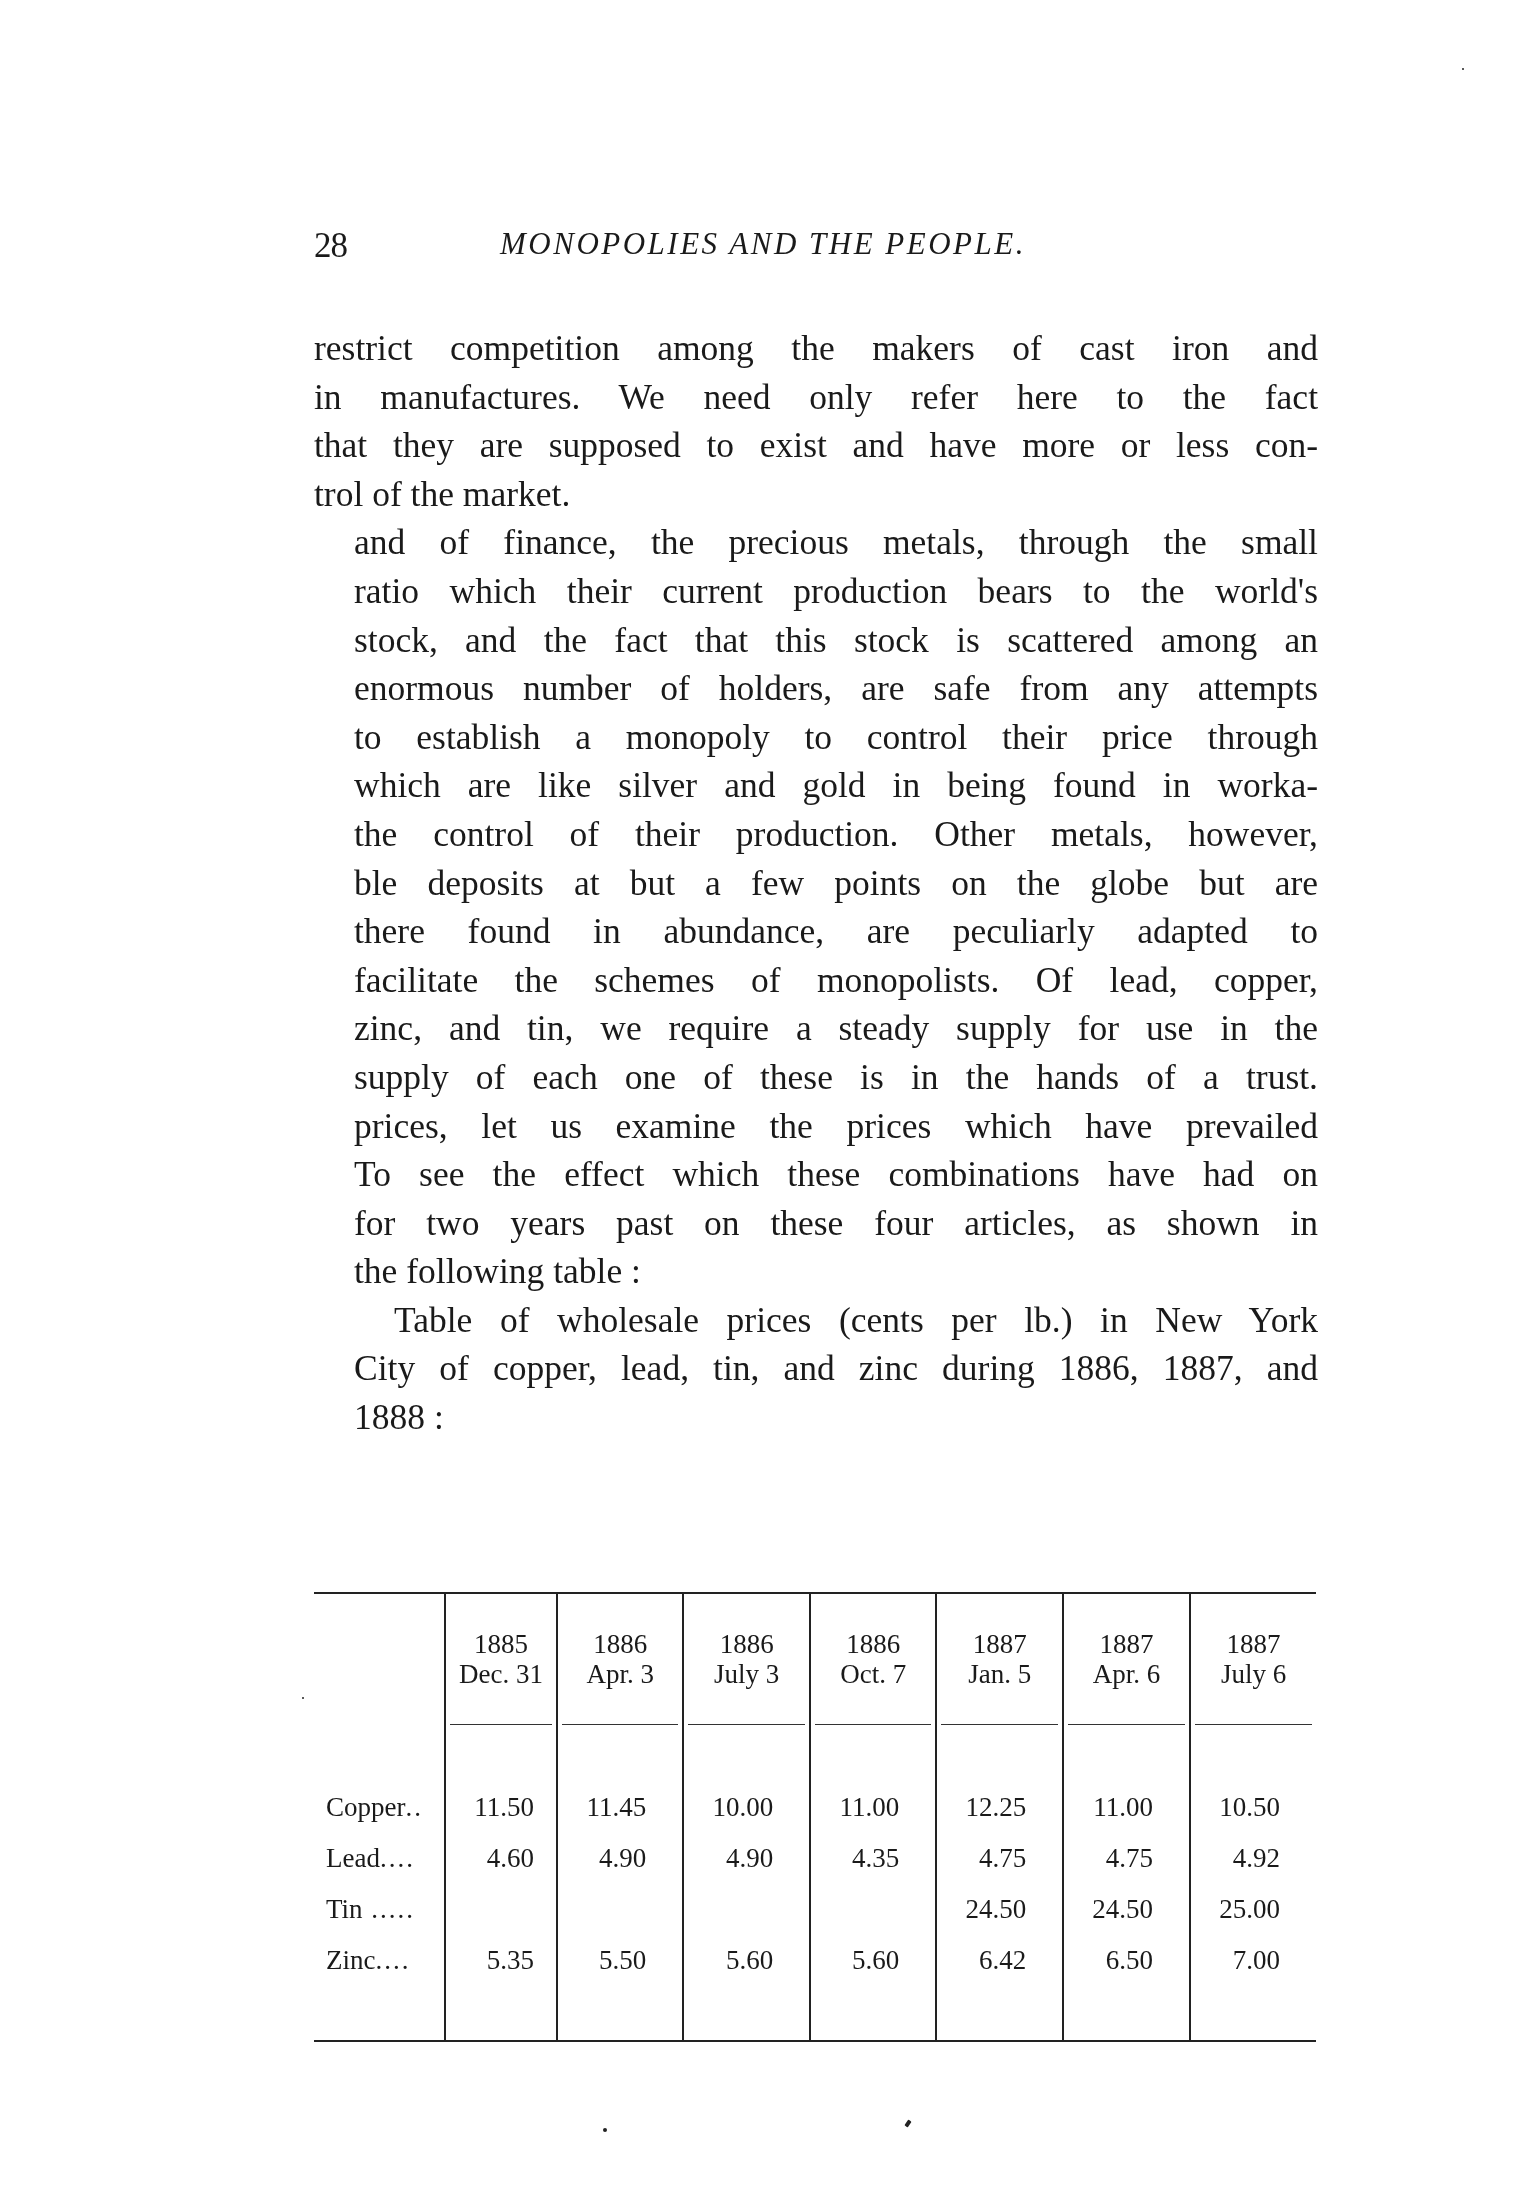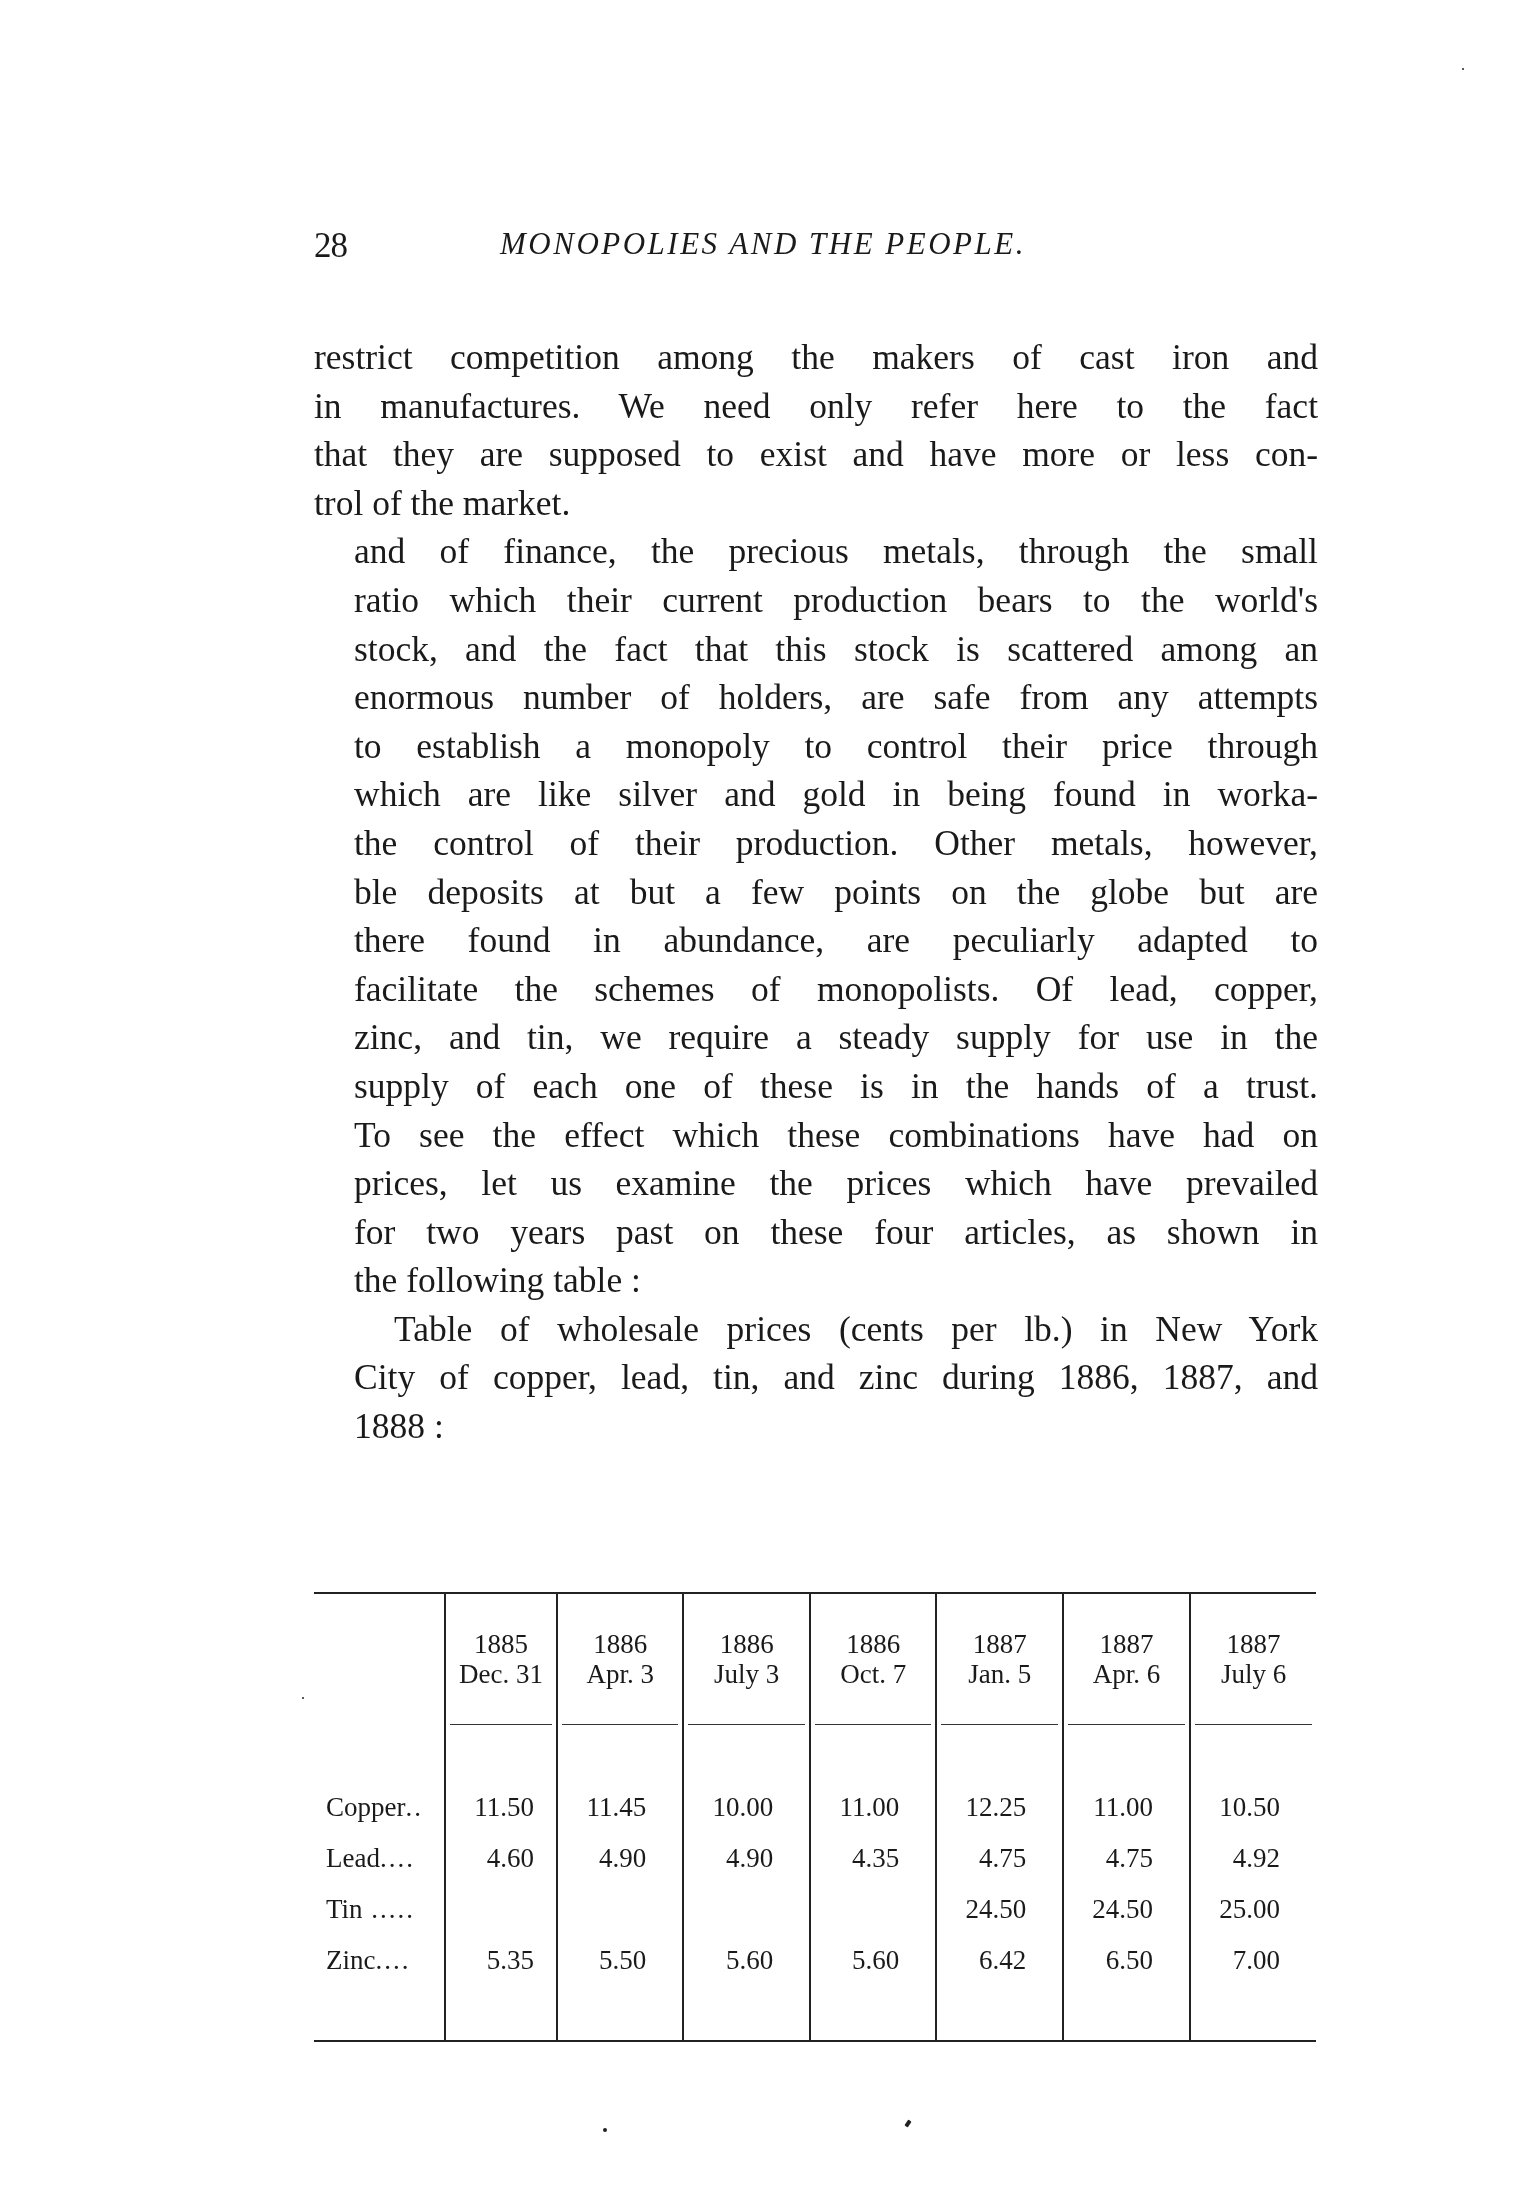--- a/index.html
+++ b/index.html
@@ -39,21 +39,21 @@
     .running-title {
       position: absolute;
       left: 186px;
       top: 0;
       font-size: 31px;
       font-style: italic;
       letter-spacing: 2.5px;
     }
     .body-text {
       position: absolute;
-      top: 333px;
+      top: 324px;
       left: 0;
       width: 1004px;
       font-size: 35.5px;
       line-height: 48.6px;
     }
     .para {
       margin: 0;
       text-align: justify;
       text-align-last: left;
     }
@@ -174,22 +174,22 @@
       <span class="line">stock, and the fact that this stock is scattered among an</span>
       <span class="line">enormous number of holders, are safe from any attempts</span>
       <span class="line">to establish a monopoly to control their price through</span>
       <span class="line">which are like silver and gold in being found in worka-</span>
       <span class="line">the control of their production. Other metals, however,</span>
       <span class="line">ble deposits at but a few points on the globe but are</span>
       <span class="line">there found in abundance, are peculiarly adapted to</span>
       <span class="line">facilitate the schemes of monopolists. Of lead, copper,</span>
       <span class="line">zinc, and tin, we require a steady supply for use in the</span>
       <span class="line">supply of each one of these is in the hands of a trust.</span>
+      <span class="line">prices, let us examine the prices which have prevailed</span>
       <span class="line">To see the effect which these combinations have had on</span>
-      <span class="line">prices, let us examine the prices which have prevailed</span>
       <span class="line">for two years past on these four articles, as shown in</span>
       <span class="line last">the following table :</span>
     </div>
     <div class="para">
       <span class="line indent">Table of wholesale prices (cents per lb.) in New York</span>
       <span class="line">City of copper, lead, tin, and zinc during 1886, 1887, and</span>
       <span class="line last">1888 :</span>
     </div>
   </div>
 

